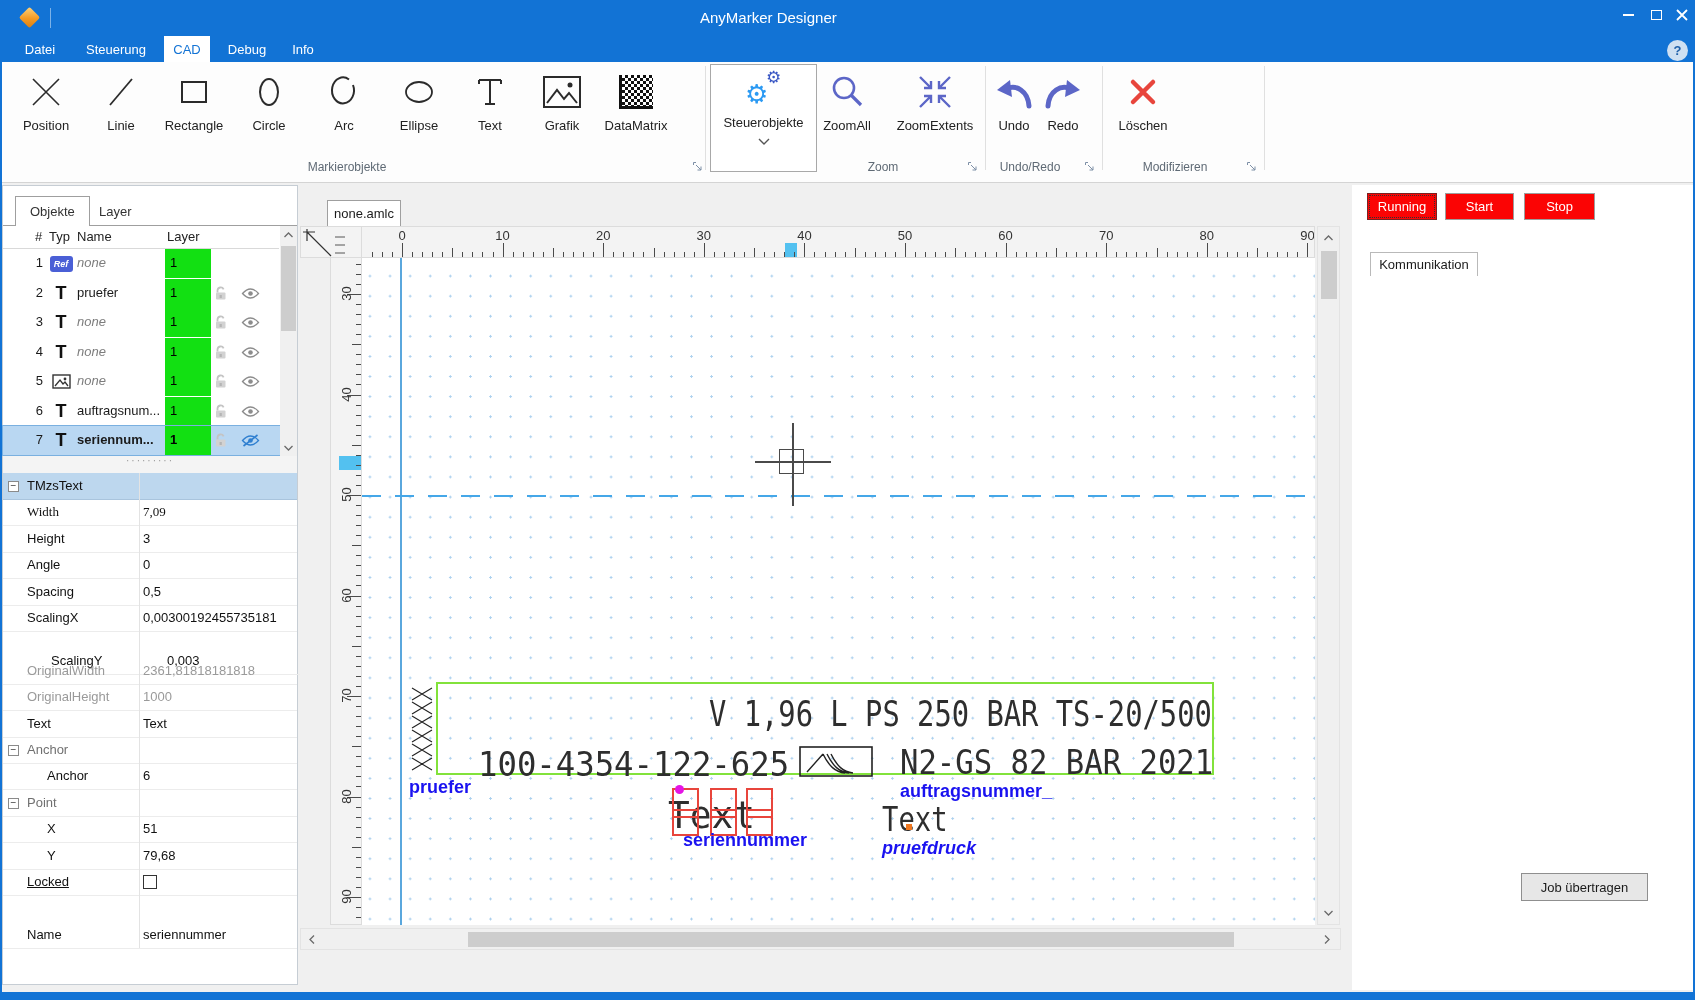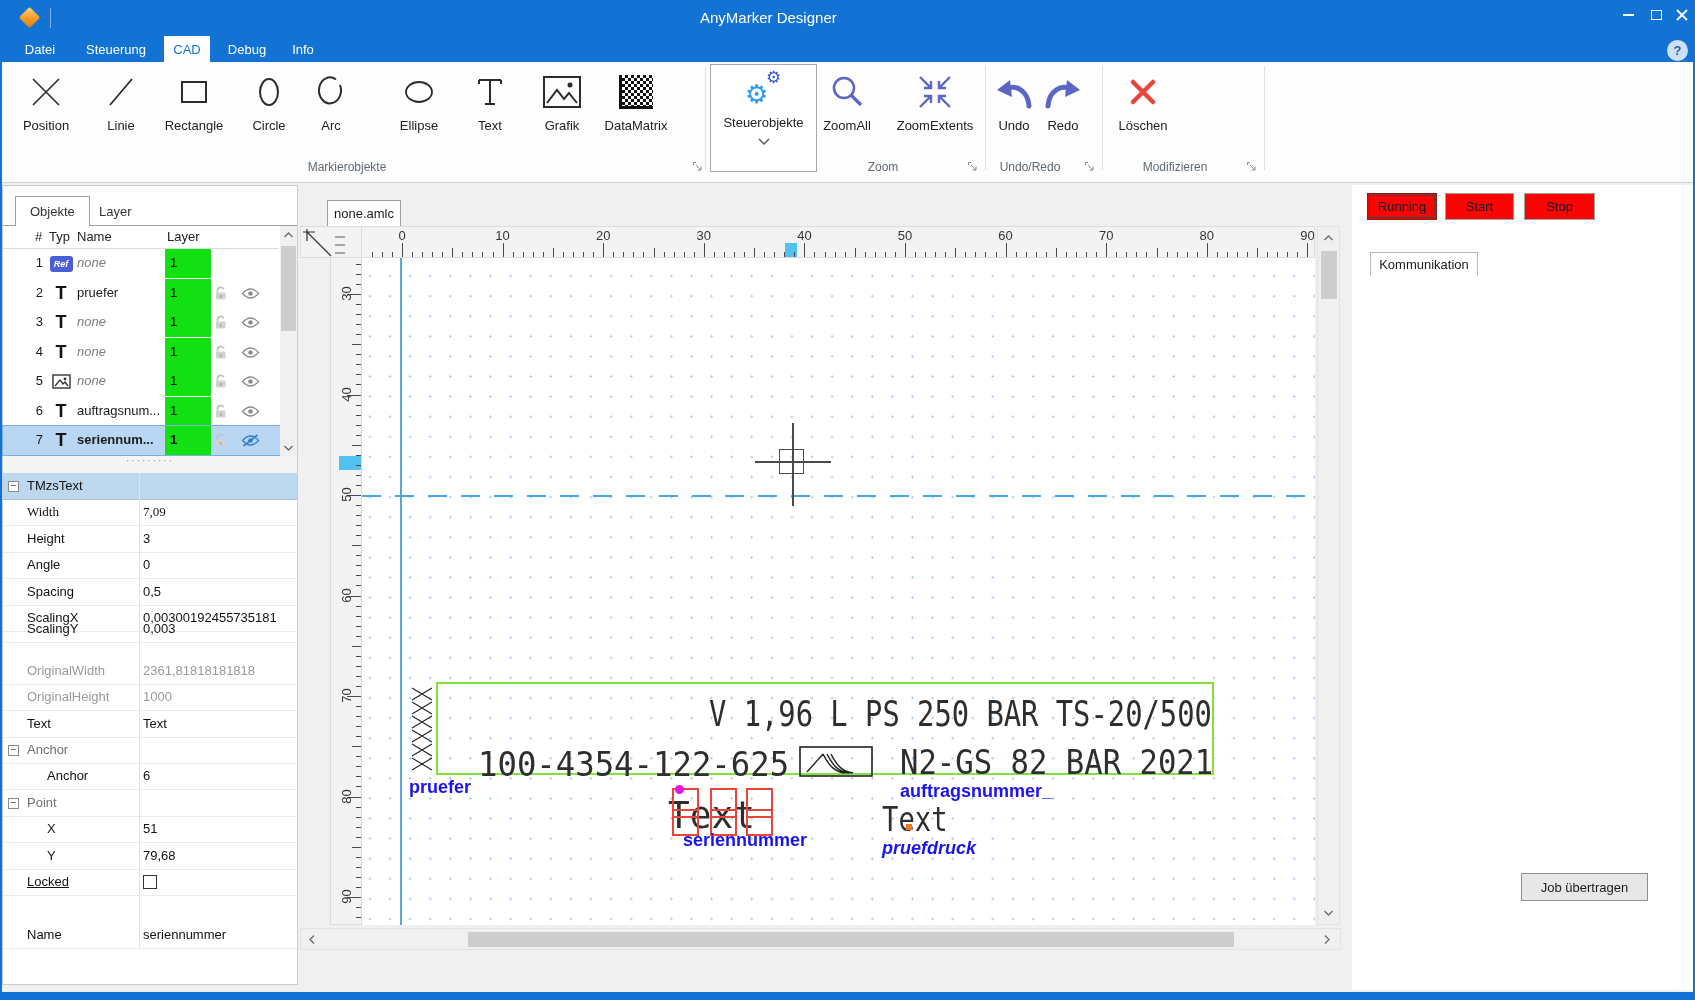--- a/index.html
+++ b/index.html
@@ -114,21 +114,21 @@
   .cad { font-family:"DejaVu Sans Mono", monospace; color:#2e2e2e; white-space:nowrap; position:absolute; line-height:1.05; }
   .blabel { position:absolute; color:#1a12f0; font-weight:bold; font-size:18px; white-space:nowrap; }
   .handle { position:absolute; width:27px; height:48px; border:2px solid #e8453c; }
   .handle i { position:absolute; left:0; width:23px; height:2px; background:#e8453c; display:block; }
   #canvas-vscroll { position:absolute; left:1017px; top:41px; width:23px; height:699px; background:#f0f0f0; border:1px solid #e3e3e3; }
   #canvas-hscroll { position:absolute; left:0; top:743px; width:1041px; height:22px; background:#f0f0f0; border:1px solid #e3e3e3; }
 
   
   #right-panel { left:1352px; top:185px; width:341px; height:805px; background:#fff; }
   .red-btn { position:absolute; top:8px; height:27px; background:#fb0404; border:1px solid #9e9e9e;
-    color:#0f172a; font-size:13px; display:flex; align-items:center; justify-content:center; }
+    color:#ffffff; font-size:13px; display:flex; align-items:center; justify-content:center; }
   #komm-tab { position:absolute; left:18px; top:67px; width:108px; height:24px; background:#fff;
     border:1px solid #b9b9b9; border-bottom:none; font-size:13px; display:flex; align-items:center; justify-content:center; z-index:2; }
   #komm-box { position:absolute; left:4px; top:90px; width:333px; height:592px; background:#fff; border:1px solid #c9c9c9; }
   .kdiv { position:absolute; top:0; width:1px; height:27px; background:#e2e2e2; }
   #khead-line { position:absolute; left:0; top:27px; width:331px; height:1px; background:#efefef; }
   #disabled-btn { position:absolute; left:36px; top:47px; width:289px; height:28px; background:#f0f6fc;
     color:#cfdcea; font-size:14px; display:flex; align-items:center; justify-content:center; }
   #job-btn { position:absolute; left:169px; top:688px; width:127px; height:28px; background:#e7e7e7;
     border:1px solid #8f8f8f; font-size:13px; display:flex; align-items:center; justify-content:center; }
 
@@ -196,21 +196,21 @@
           <div class="rlabel">Rectangle</div>
         </div>
         <div class="rtool" style="left: 234px;">
           <div class="ricon">
             <svg width="38" height="38">
               <ellipse cx="19" cy="19" rx="9" ry="13" fill="none" stroke="#2b2b2b" stroke-width="2"></ellipse>
             </svg>
           </div>
           <div class="rlabel">Circle</div>
         </div>
-        <div class="rtool" style="left: 296px;">
+        <div class="rtool" style="left: 309px;">
           <div class="ricon">
             <svg width="38" height="38">
               <path d="M24 6.5 A11 13 0 1 0 28 12" fill="none" stroke="#2b2b2b" stroke-width="2"></path>
             </svg>
           </div>
           <div class="rlabel">Arc</div>
         </div>
         <div class="rtool" style="left: 384px;">
           <div class="ricon">
             <svg width="38" height="38">
@@ -492,21 +492,21 @@
           <span class="pvalue">0</span>
         </div>
         <div class="prow row" style="top: 105.6px;">
           <span class="plabel" style="left: 24px;">Spacing</span>
           <span class="pvalue">0,5</span>
         </div>
         <div class="prow row" style="top: 132px;">
           <span class="plabel" style="left: 24px;">ScalingX</span>
           <span class="pvalue">0,00300192455735181</span>
         </div>
-        <div class="prow row" style="top: 143px;">
+        <div class="prow row" style="top: 175px; margin-left: 24px;">
           <span class="plabel" style="left: 24px;">ScalingY</span>
           <span class="pvalue">0,003</span>
         </div>
         <div class="prow row disabled" style="top: 184.8px;">
           <span class="plabel" style="left: 24px;">OriginalWidth</span>
           <span class="pvalue">2361,81818181818</span>
         </div>
         <div class="prow row disabled" style="top: 211.2px;">
           <span class="plabel" style="left: 24px;">OriginalHeight</span>
           <span class="pvalue">1000</span>

